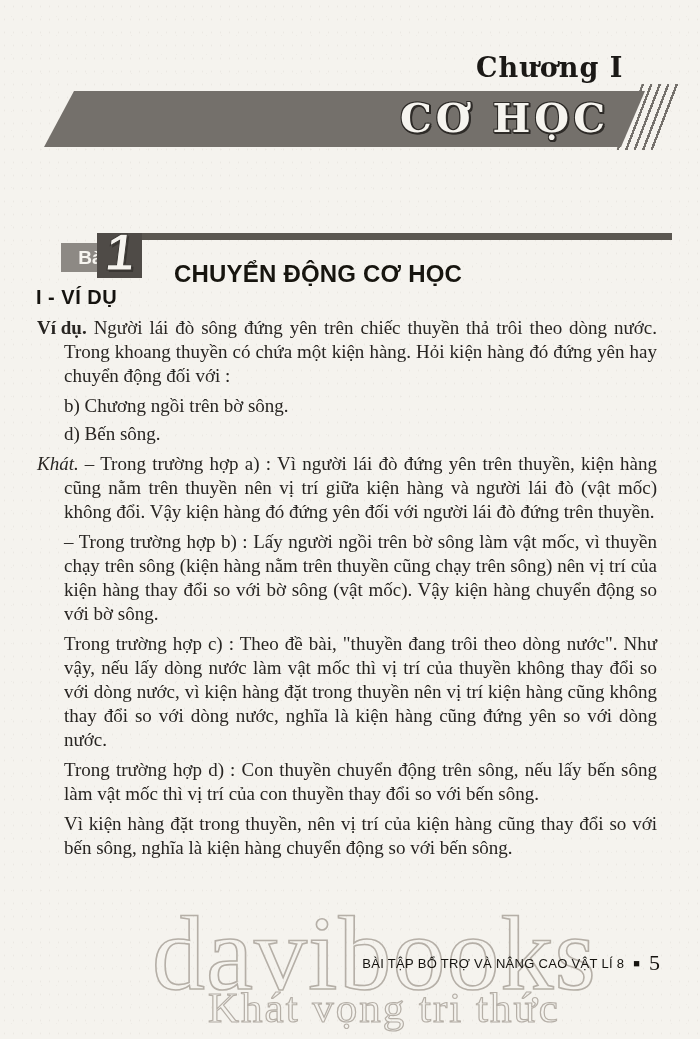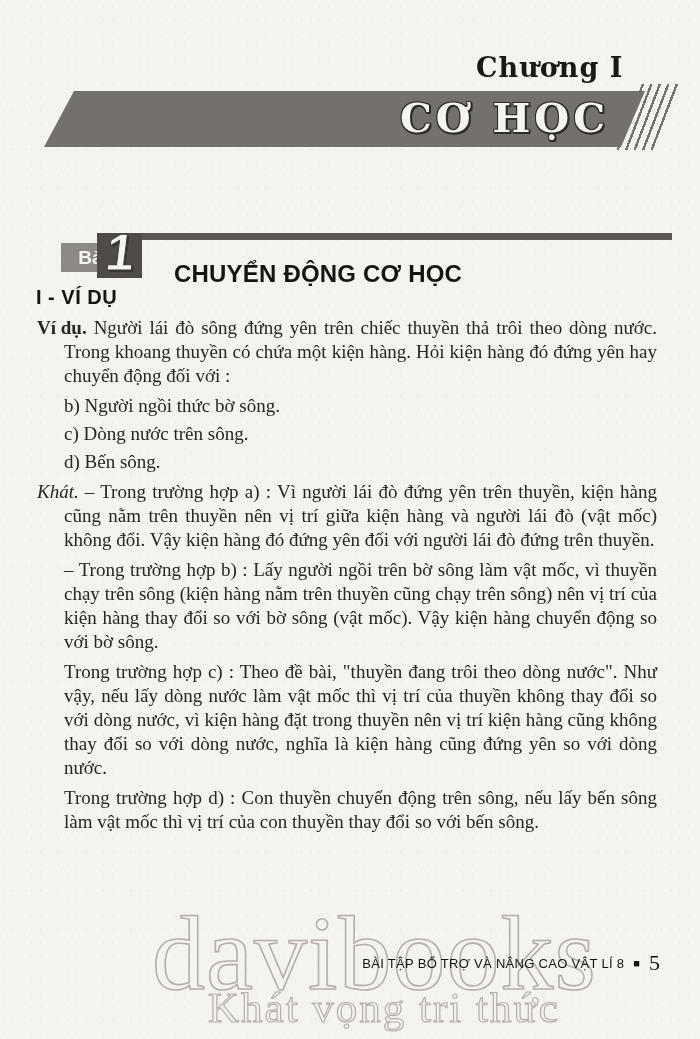--- a/index.html
+++ b/index.html
@@ -122,30 +122,30 @@
   </div>
   <h1 class="lesson-title">CHUYỂN ĐỘNG CƠ HỌC</h1>
 
   <h2 class="section-heading">I - VÍ DỤ</h2>
 
   <div class="body-text">
 
     <p class="para hang"><span class="lbl example-lbl">Ví dụ.</span><span>Người lái đò sông đứng yên trên chiếc thuyền thả trôi theo dòng nước. Trong khoang thuyền có chứa một kiện hàng. Hỏi kiện hàng đó đứng yên hay chuyển động đối với :</span></p>
 
     <div class="options">
-      <div class="option">b) Người ngồi thức bờ sông.</div>
-      <div class="option">c) Dòng nước trên sông.</div>
+      <div class="option">b) Chương ngồi trên bờ sông.</div>
       <div class="option">d) Bến sông.</div>
     </div>
 
     <p class="para hang"><span class="lbl solution-lbl">Khát.</span><span>– Trong trường hợp a) : Vì người lái đò đứng yên trên thuyền, kiện hàng cũng nằm trên thuyền nên vị trí giữa kiện hàng và người lái đò (vật mốc) không đổi. Vậy kiện hàng đó đứng yên đối với người lái đò đứng trên thuyền.</span></p>
 
     <p class="para ind">– Trong trường hợp b) : Lấy người ngồi trên bờ sông làm vật mốc, vì thuyền chạy trên sông (kiện hàng nằm trên thuyền cũng chạy trên sông) nên vị trí của kiện hàng thay đổi so với bờ sông (vật mốc). Vậy kiện hàng chuyển động so với bờ sông.</p>
     <p class="para ind">Trong trường hợp c) : Theo đề bài, "thuyền đang trôi theo dòng nước". Như vậy, nếu lấy dòng nước làm vật mốc thì vị trí của thuyền không thay đổi so với dòng nước, vì kiện hàng đặt trong thuyền nên vị trí kiện hàng cũng không thay đổi so với dòng nước, nghĩa là kiện hàng cũng đứng yên so với dòng nước.</p>
     <p class="para ind">Trong trường hợp d) : Con thuyền chuyển động trên sông, nếu lấy bến sông làm vật mốc thì vị trí của con thuyền thay đổi so với bến sông.</p>
+    <p class="para ind">Vì kiện hàng đặt trong thuyền, nên vị trí của kiện hàng cũng thay đổi so với bến sông, nghĩa là kiện hàng chuyển động so với bến sông.</p>
   </div>
 
   <div class="wm-brand">davibooks</div>
   <div class="wm-slogan">Khát vọng tri thức</div>
 
   <div class="footer">
     <span class="footer-title">BÀI TẬP BỔ TRỢ VÀ NÂNG CAO VẬT LÍ 8</span>
     <span class="footer-sep">■</span>
     <span class="footer-page">5</span>
   </div>

